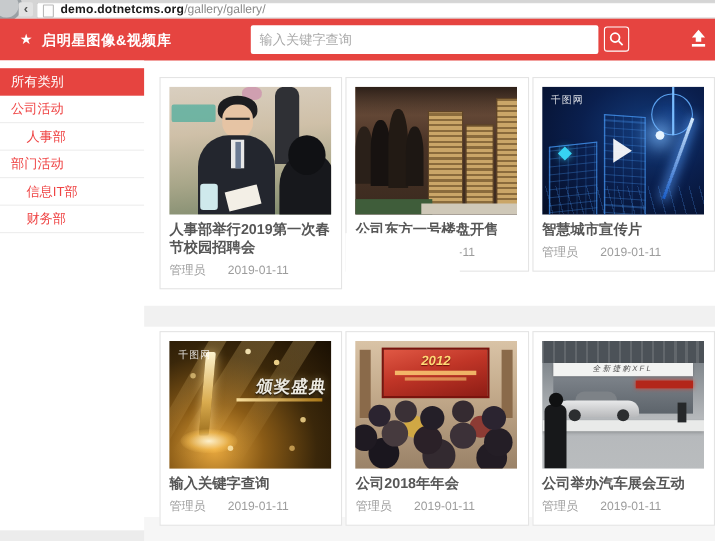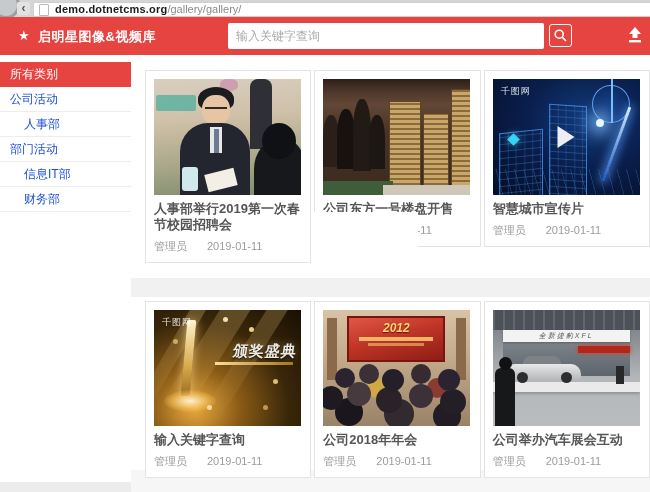--- a/index.html
+++ b/index.html
@@ -25,21 +25,21 @@
   .upload-ic{position:absolute;left:627px;top:9px;width:16px;height:18px;}
 
   
   .band{position:absolute;}
   .band1{left:131px;top:278px;right:0;height:19px;background:#f1f1f1;}
   .band3{left:131px;top:470px;right:0;bottom:0;background:#f6f6f6;}
   .band2{left:0;top:482px;width:131px;height:10px;background:#ececec;}
 
   .sidebar{position:absolute;left:0;top:55px;width:131px;height:427px;background:#fff;}
   .side-list{margin-top:7px;}
-  .side-item{height:25px;line-height:24px;padding-left:10px;font-size:12px;color:#1d4ed8;border-bottom:1px solid #ededed;box-sizing:border-box;cursor:pointer;}
+  .side-item{height:25px;line-height:24px;padding-left:10px;font-size:12px;color:#ef4444;border-bottom:1px solid #ededed;box-sizing:border-box;cursor:pointer;}
   .side-item.indent{padding-left:24px;}
   .side-item.active{background:#e64440;color:#fff;border-bottom:none;}
 
   .content{position:absolute;left:131px;top:55px;right:0;bottom:0;}
   .row{display:flex;column-gap:3px;align-items:flex-start;padding-left:14px;}
   .row1{margin-top:15px;}
   .row2{margin-top:38px;}
 
   
   .card{position:relative;width:190px;background:#fff;border:1px solid #e4e4e4;box-sizing:border-box;padding:8px;cursor:pointer;}

